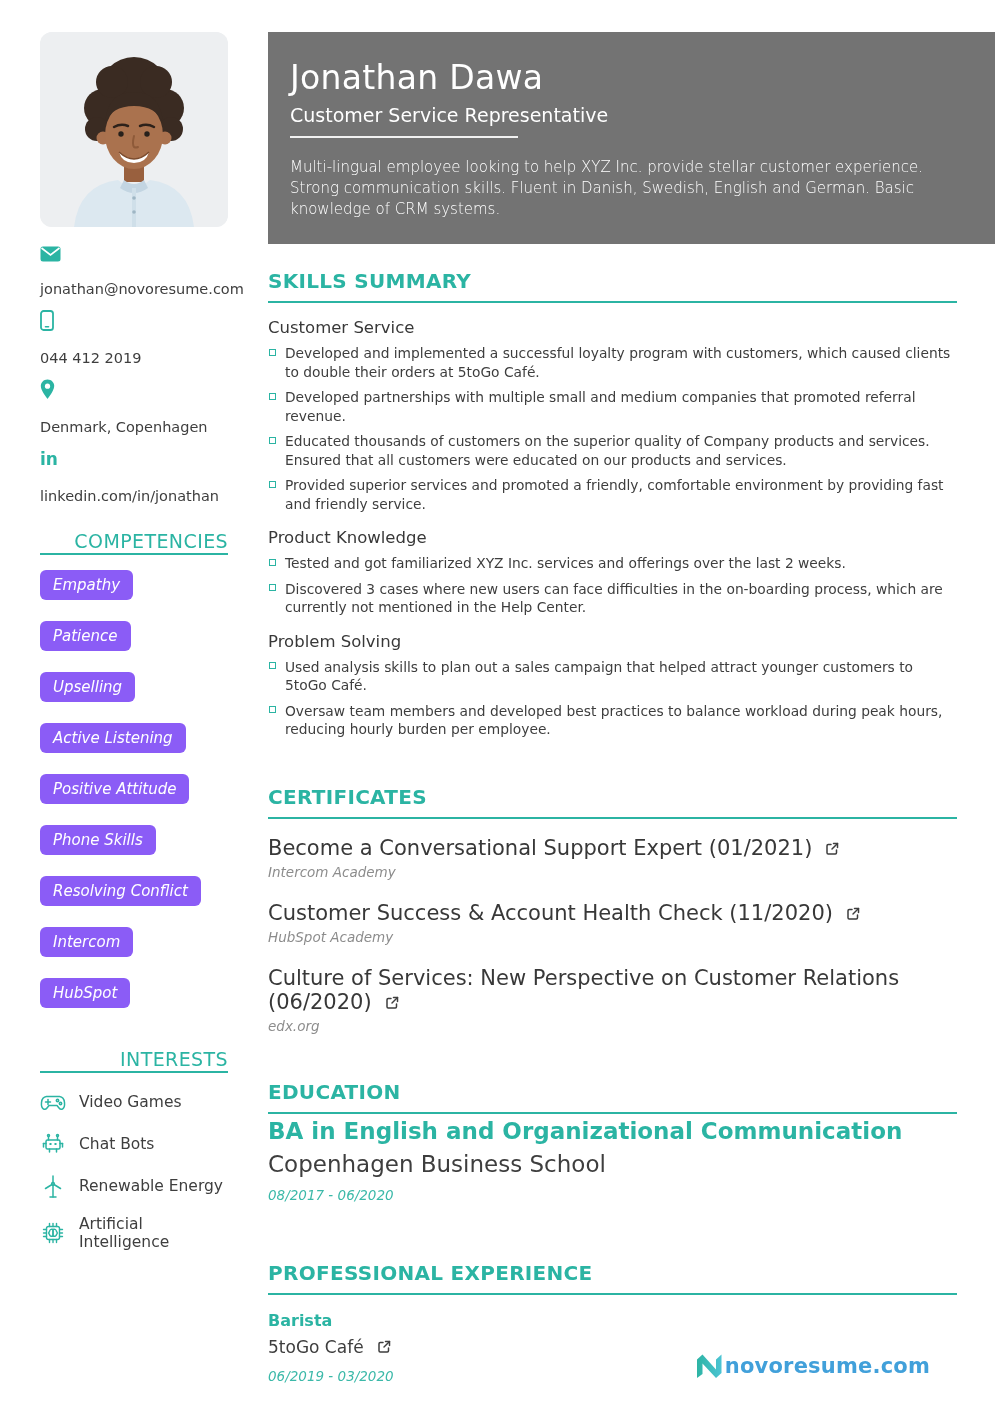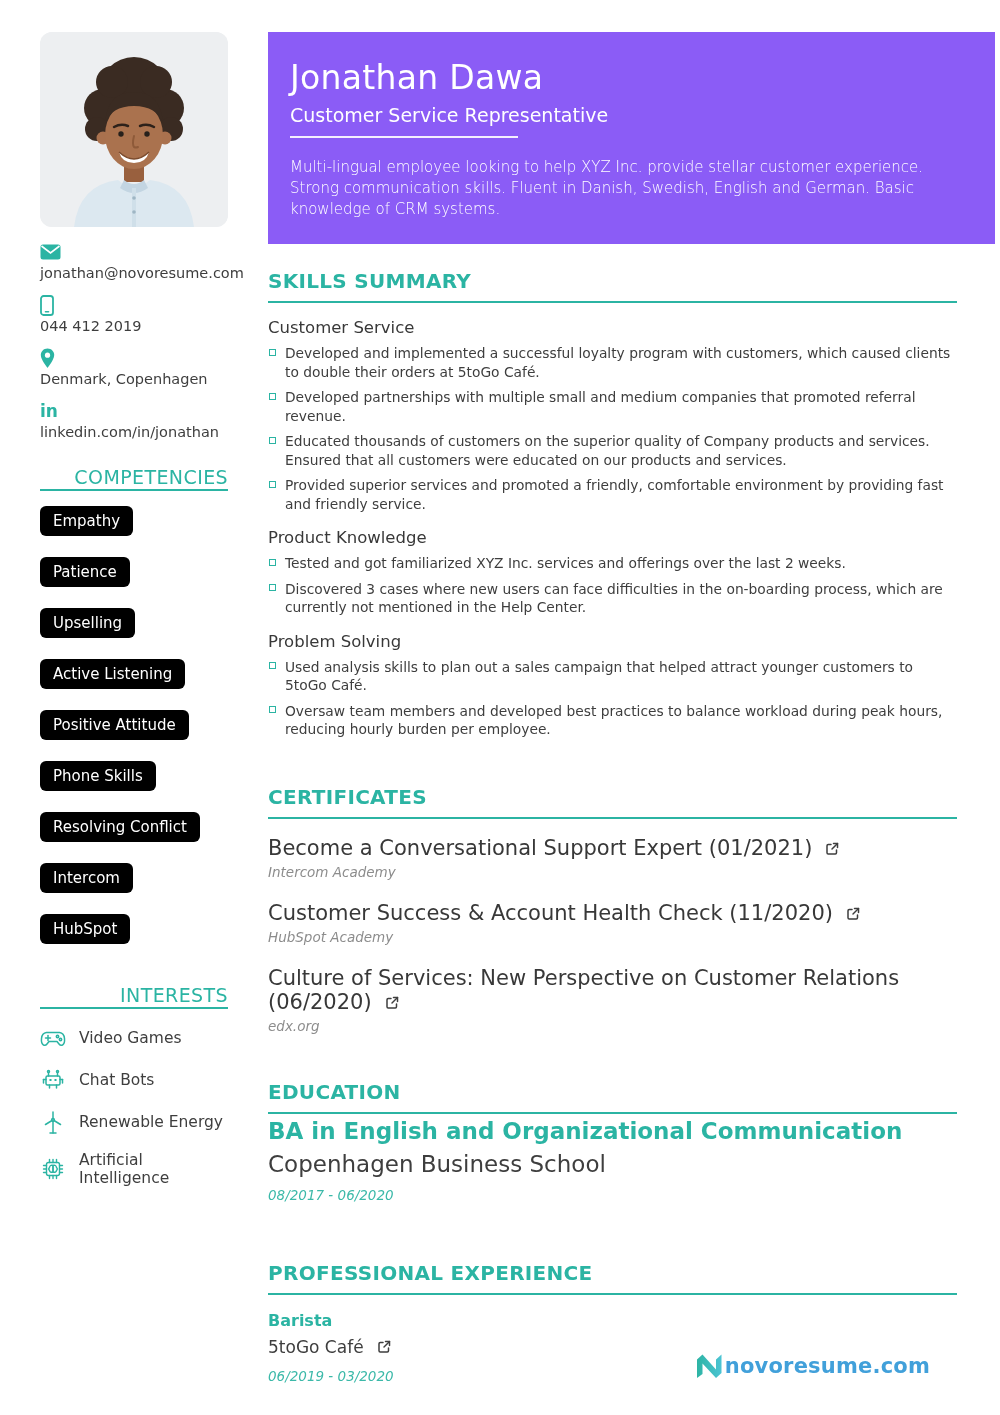--- a/index.html
+++ b/index.html
@@ -5,38 +5,38 @@
   * { margin:0; padding:0; box-sizing:border-box; }
   html,body { background:#ffffff; }
   .page {
     position:relative; width:1000px; height:1415px; background:#fff;
     font-family:"DejaVu Sans", sans-serif; color:#3e3e3e; overflow:hidden;
   }
   
   .sidebar { position:absolute; left:40px; top:32px; width:188px; }
   .photo { width:188px; height:195px; border-radius:12px; overflow:hidden; margin-bottom:15px; background:#edeff1; }
   .contact-row { margin-bottom:12px; }
-  .contact-icon { height:20px; margin-bottom:2px; display:flex; align-items:center; }
+  .contact-icon { height:20px; margin-bottom:18px; display:flex; align-items:flex-end; }
   .contact-text { font-size:14.5px; color:#3e3e3e; line-height:19px; }
   .side-heading {
     color:#2bb4a3; font-weight:normal; font-size:19px; letter-spacing:.4px;
     border-bottom:2px solid #2bb4a3; padding-bottom:1px;text-align:right;
   }
   .competencies { margin-top:24px; }
   .tags { display:flex; flex-wrap:wrap; column-gap:9px; row-gap:21px; margin-top:15px; }
   .tag {
-    background:#000000; color:#fff; font-size:15px; line-height:18px;
-    padding:6px 13px; border-radius:6px; white-space:nowrap;
+    background:#8b5cf6; color:#fff; font-size:15px; line-height:18px;
+    padding:6px 13px; border-radius:6px; white-space:nowrap;font-style:italic;
   }
   .interests { margin-top:40px; }
   .interest-row { display:flex; align-items:center; gap:13px; margin-top:16px; font-size:15.5px; }
   .interest-row .i-icon { width:26px; height:26px; flex:0 0 26px; }
   
   .main { position:absolute; left:268px; top:32px; width:727px; }
-  .band { background:#8b5cf6; color:#fff; padding:26px 36px 24px 22px; }
+  .band { background:#737373; color:#fff; padding:26px 36px 24px 22px; }
   .band-name { font-size:33px; font-weight:500; letter-spacing:.3px; }
   .band-title { font-size:19px; margin-top:7px; font-weight:400; }
   .band-underline { width:228px; height:2px; background:#ffffff; opacity:.9; margin:10px 0 19px; }
   .band-summary { font-size:15px; line-height:21px; max-width:655px; font-weight:300; }
   .section { width:689px; }
   .section-heading {
     font-size:20px; font-weight:bold; color:#2bb4a3; letter-spacing:.3px;
     border-bottom:2px solid #2bb4a3; padding-bottom:8px;
   }
   .section-skills { margin-top:25px; }

